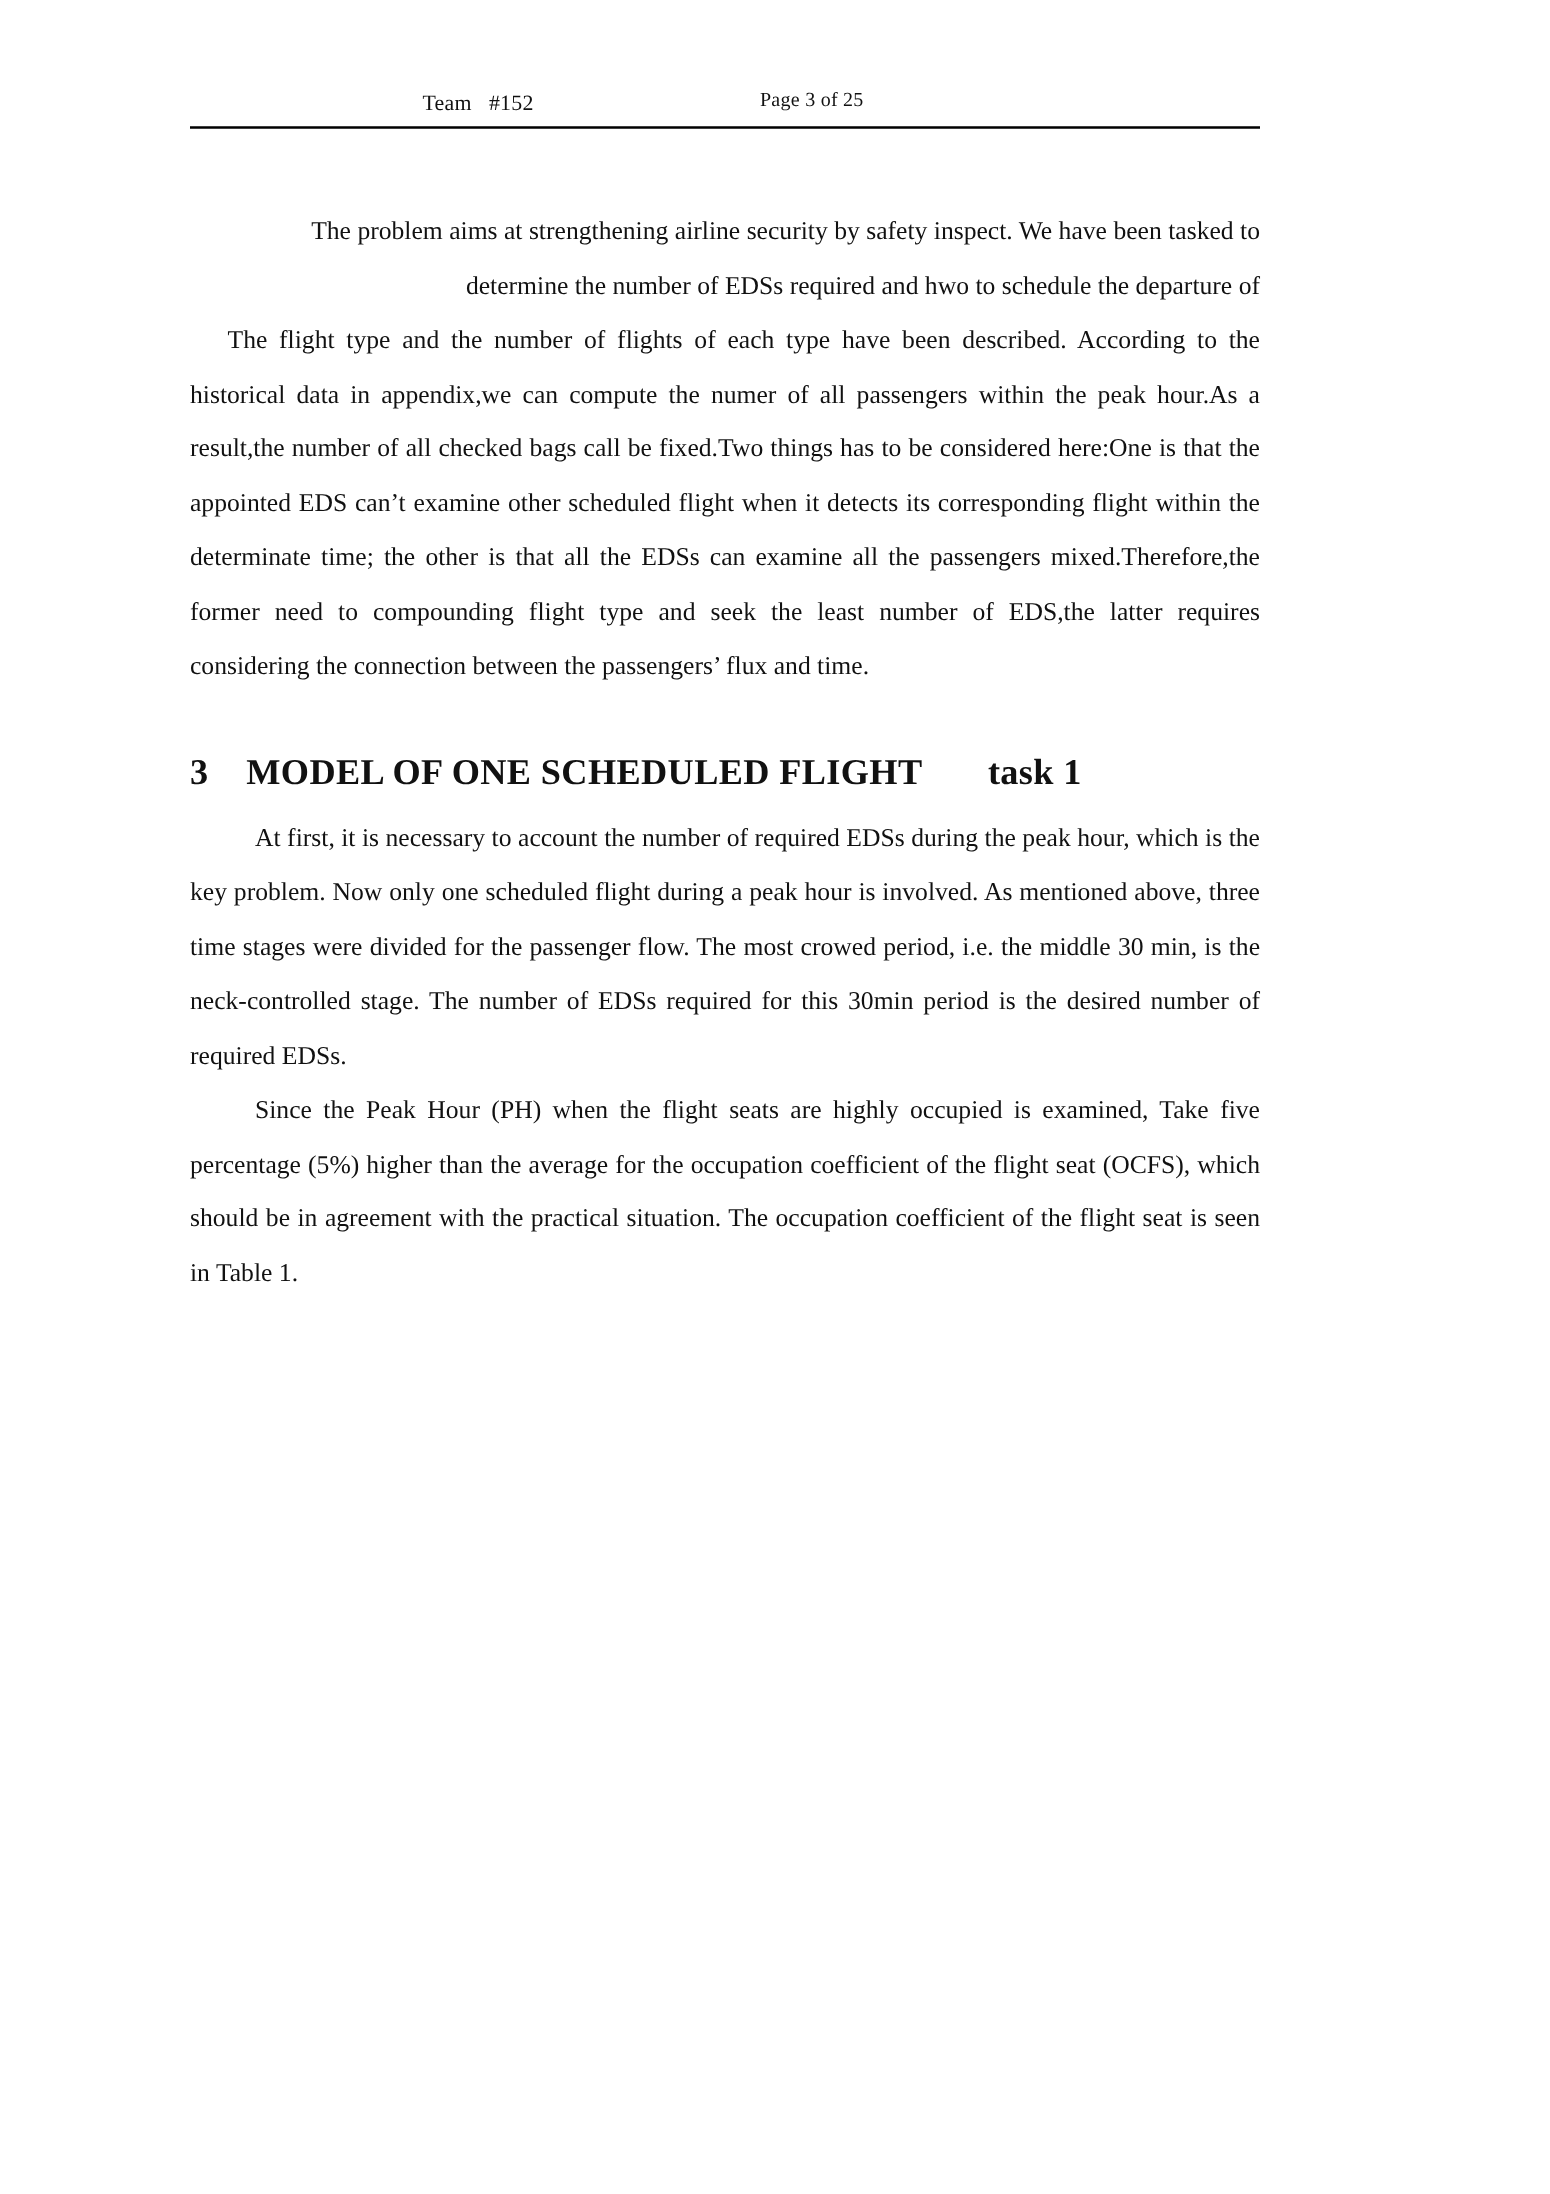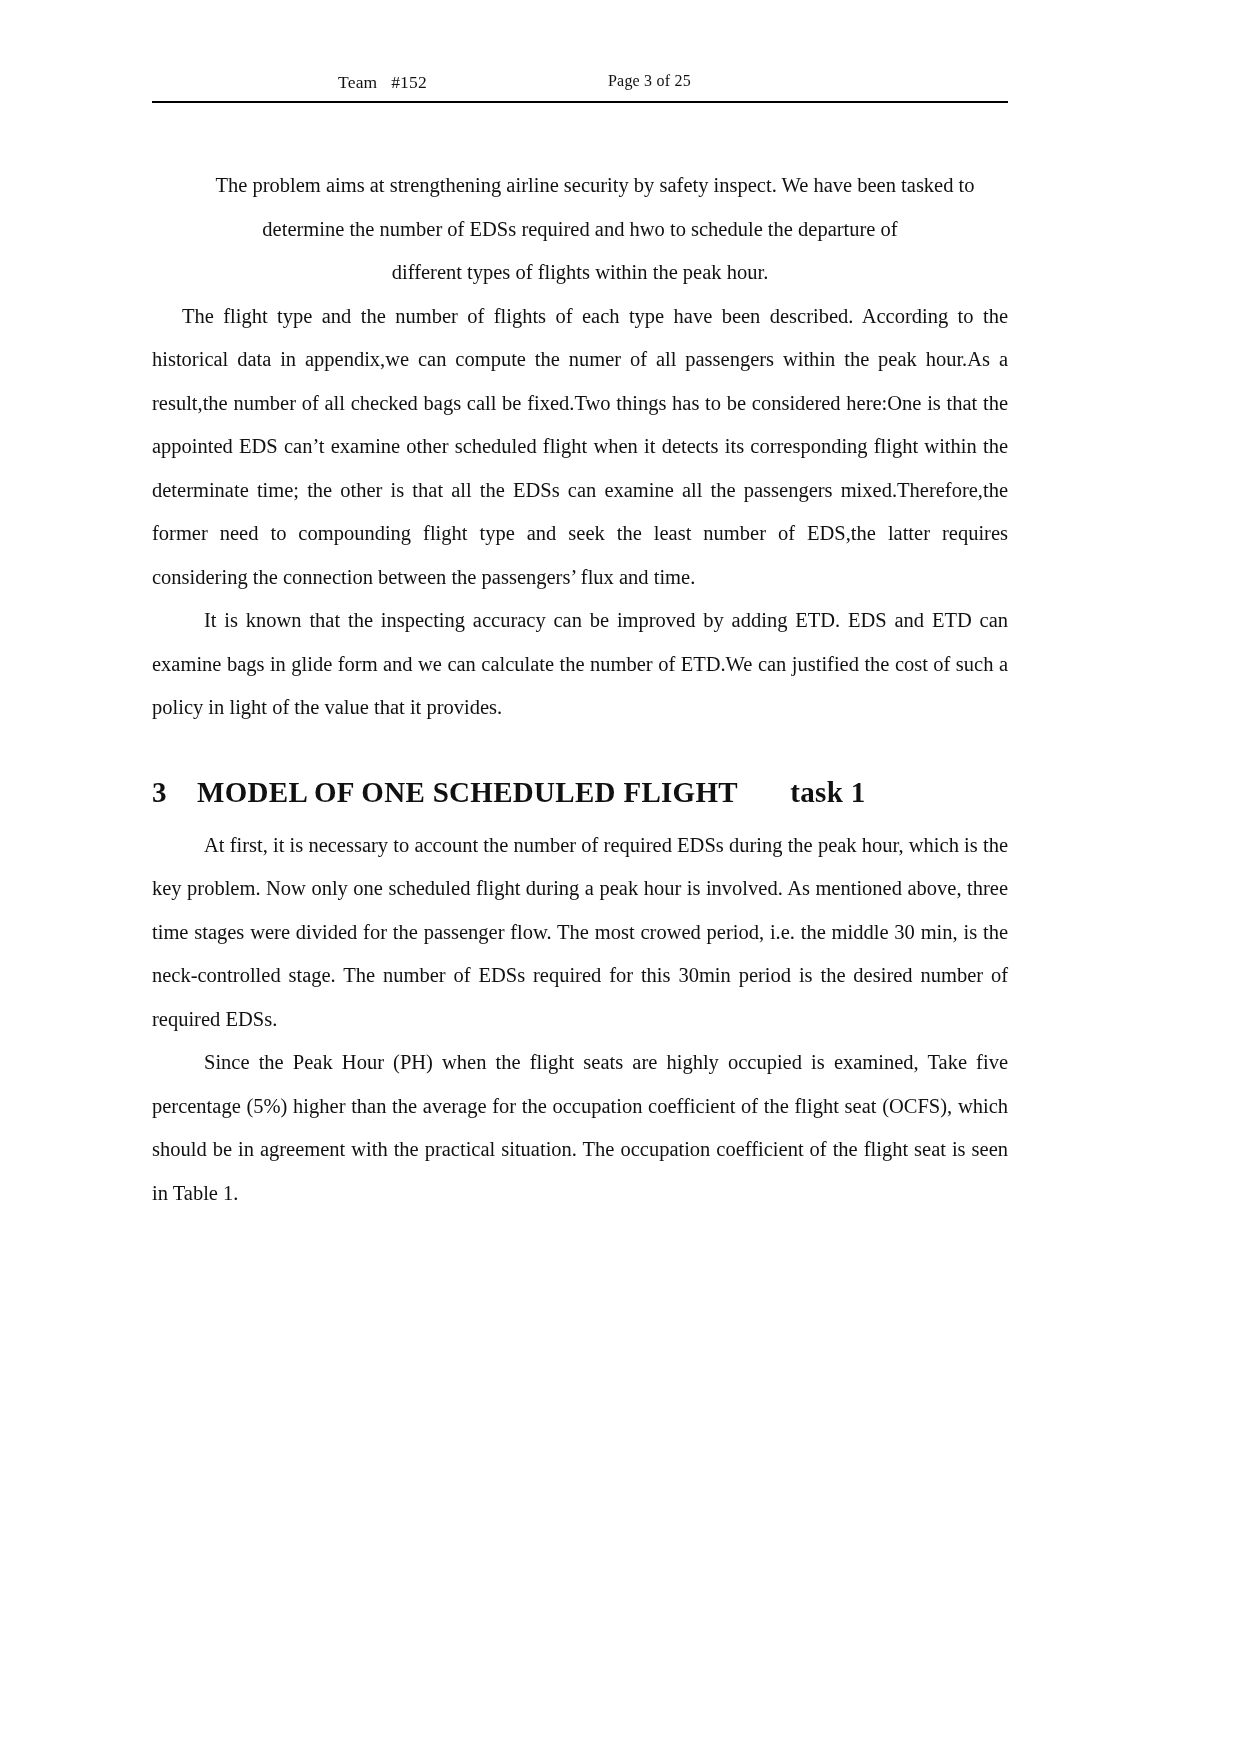--- a/index.html
+++ b/index.html
@@ -83,21 +83,21 @@
     font-size: 20.5px;
     line-height: 43.5px;
     margin: 0;
     padding: 0;
     text-align: justify;
     text-justify: inter-word;
     hyphens: none;
   }
   p.body.indent-sm { text-indent: 30px; }
   p.body.indent-lg { text-indent: 52px; }
-  p.body.ragged { text-align: center; }
+  p.body.ragged { text-align: right; }
 
   .gap-after-head { height: 14px; }
   .gap-block { height: 44px; }
 </style>
 </head>
 <body>
 
 <div class="page">
 
   <div class="page-header">
@@ -105,25 +105,23 @@
     <span class="hdr-right">Page 3 of 25</span>
   </div>
   <div class="header-rule"></div>
 
   <div class="content">
 
     <div class="gap-after-head"></div>
 
     <p class="body indent-sm ragged">The problem aims at strengthening airline security by safety inspect. We have been tasked to determine the number of EDSs required and hwo to schedule the departure of</p>
 
-    <p class="body ragged">different types of flights within the peak hour.</p>
 
     <p class="body indent-sm">The flight type and the number of flights of each type have been described. According to the historical data in appendix,we can compute the numer of all passengers within the peak hour.As a result,the number of all checked bags call be fixed.Two things has to be considered here:One is that the appointed EDS can’t examine other scheduled flight when it detects its corresponding flight within the determinate time; the other is that all the EDSs can examine all the passengers mixed.Therefore,the former need to compounding flight type and seek the least number of EDS,the latter requires considering the connection between the passengers’ flux and time.</p>
 
-    <p class="body indent-lg">It is known that the inspecting accuracy can be improved by adding ETD. EDS and ETD can examine bags in glide form and we can calculate the number of ETD.We can justified the cost of such a policy in light of the value that it provides.</p>
 
     <div class="gap-block"></div>
 
     <h2 class="sec-head sec3-head">3    MODEL OF ONE SCHEDULED FLIGHT       task 1</h2>
     <div class="gap-after-head"></div>
 
     <p class="body indent-lg">At first, it is necessary to account the number of required EDSs during the peak hour, which is the key problem. Now only one scheduled flight during a peak hour is involved. As mentioned above, three time stages were divided for the passenger flow. The most crowed period, i.e. the middle 30 min, is the neck-controlled stage. The number of EDSs required for this 30min period is the desired number of required EDSs.</p>
 
     <p class="body indent-lg">Since the Peak Hour (PH) when the flight seats are highly occupied is examined, Take five percentage (5%) higher than the average for the occupation coefficient of the flight seat (OCFS), which should be in agreement with the practical situation. The occupation coefficient of the flight seat is seen in Table 1.</p>
 

